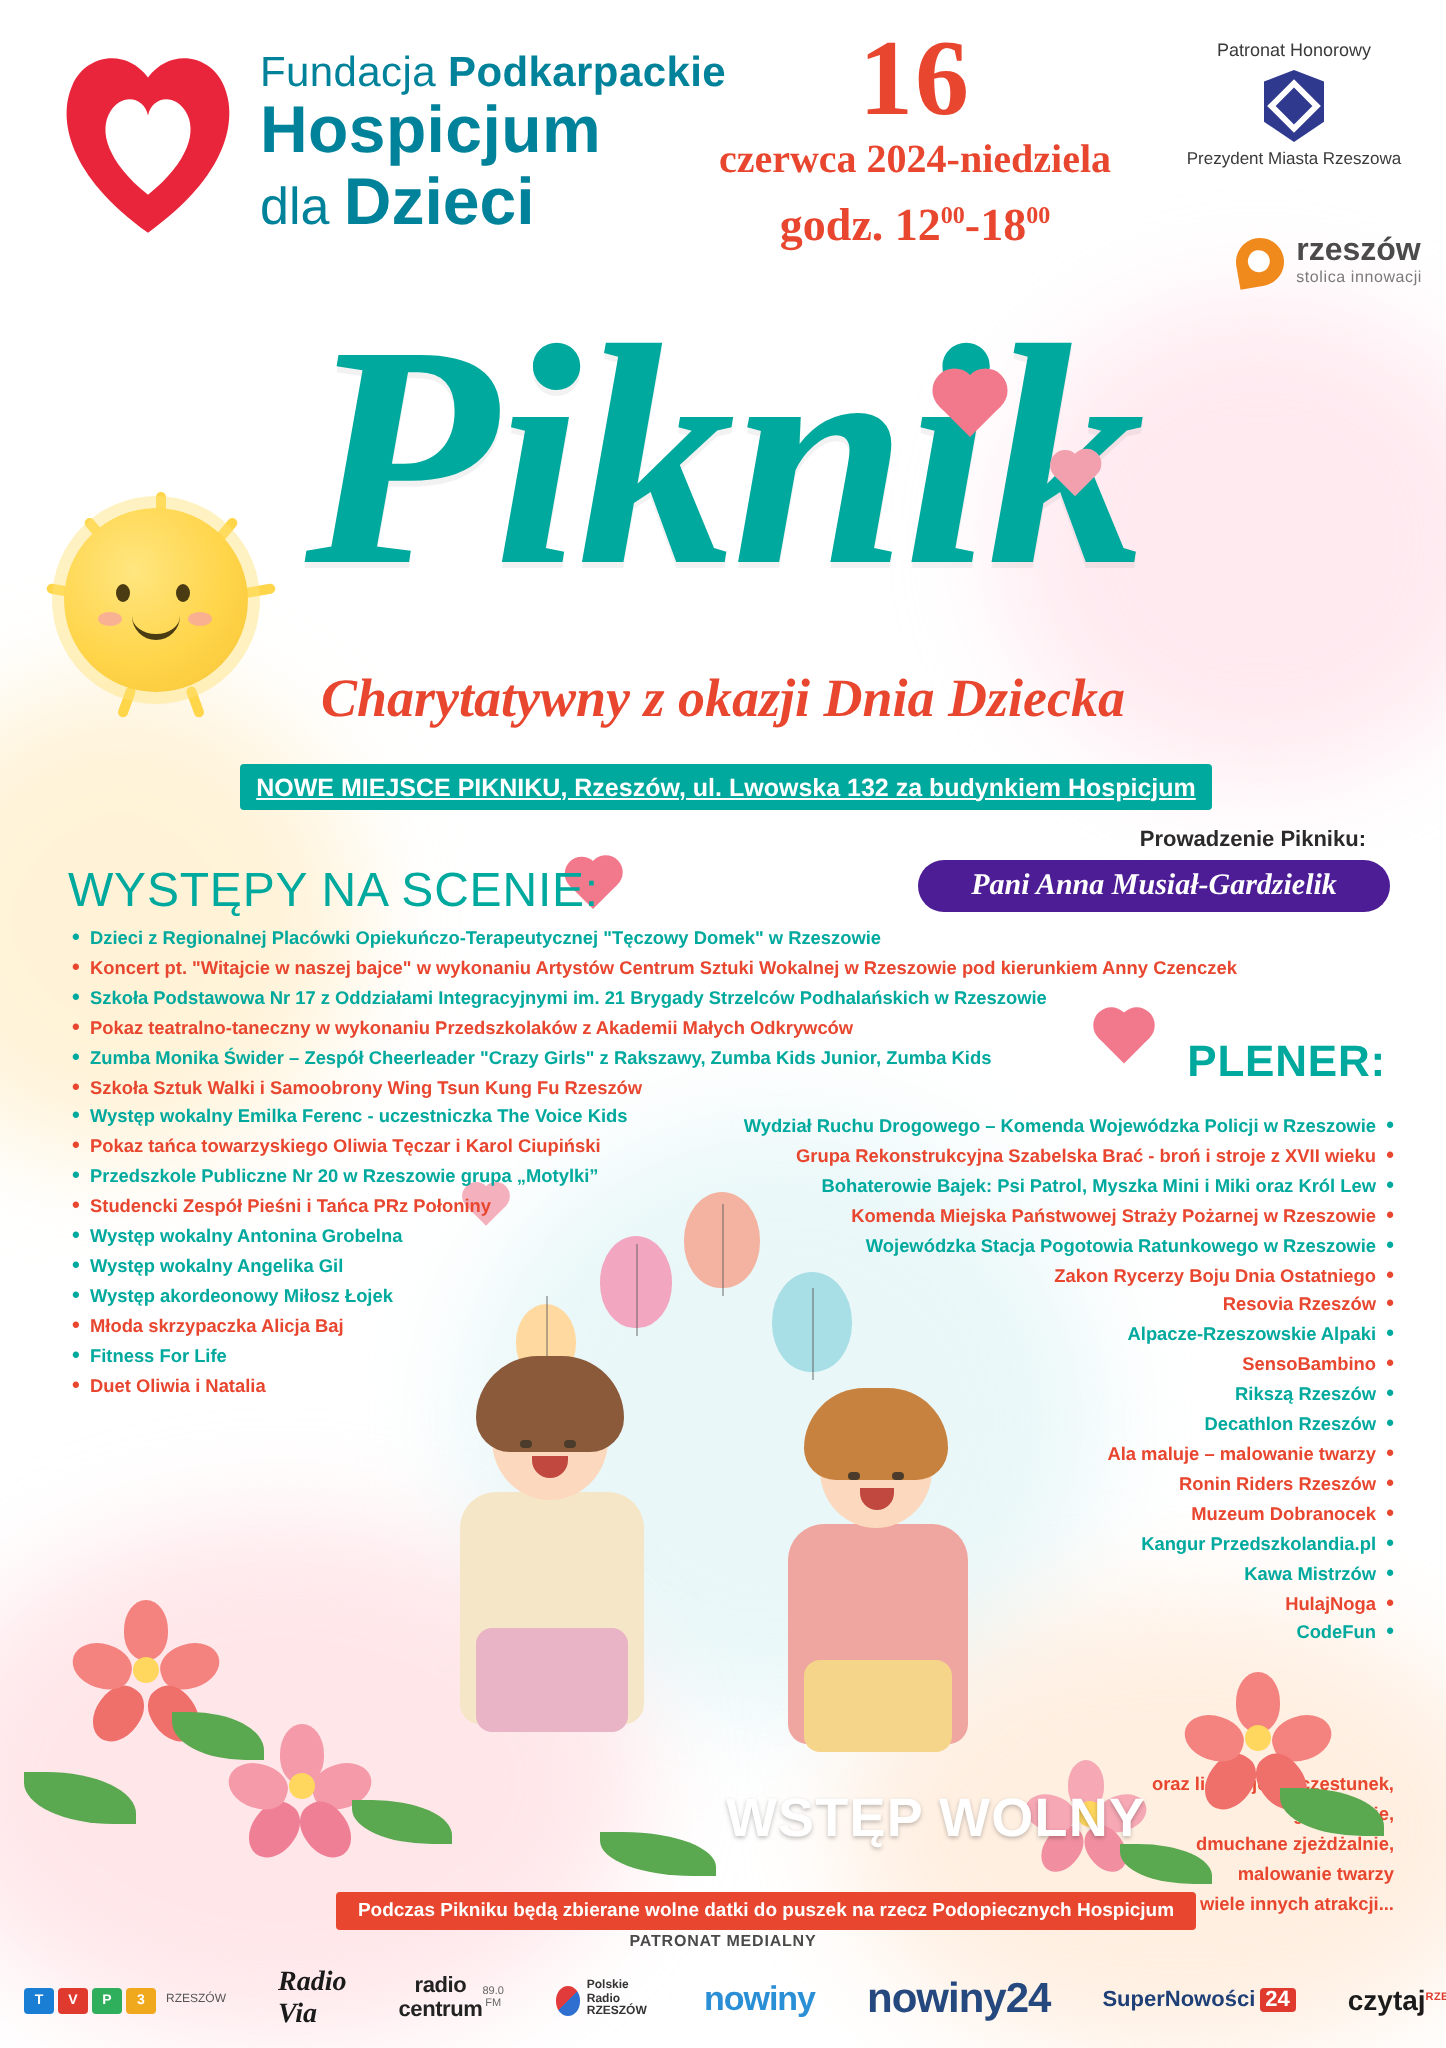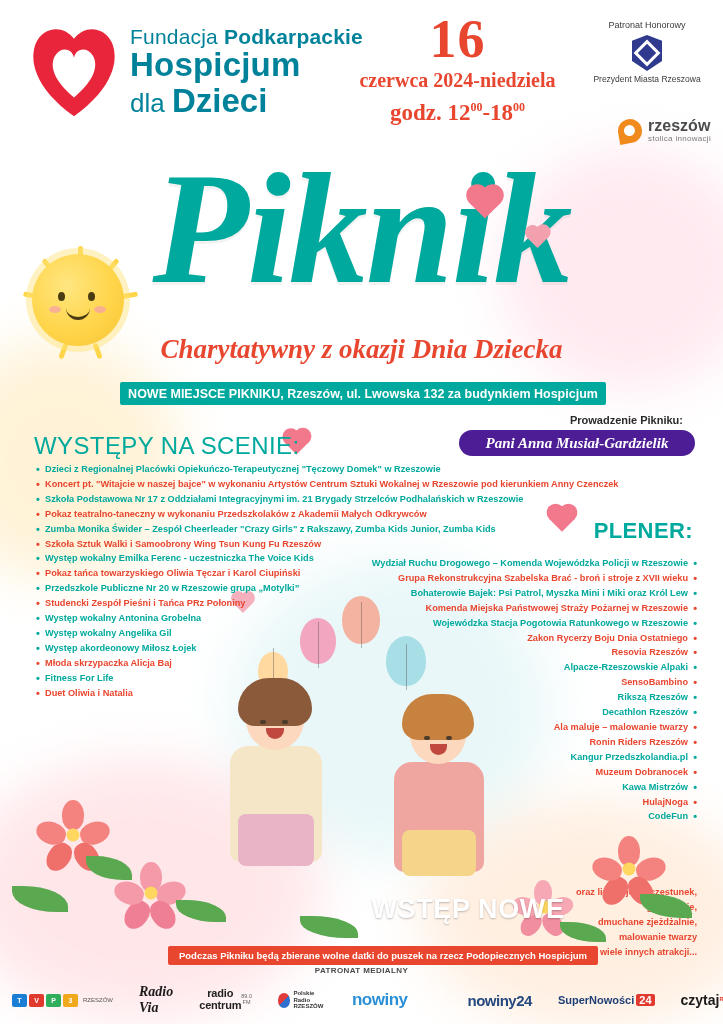--- a/index.html
+++ b/index.html
@@ -130,20 +130,21 @@
   .addr-bar {
     position: absolute;
     left: 120px; top: 382px;
     width: 486px; height: 23px;
     background: #00a99d;
     color: #ffffff;
     font-size: 12.5px;
     font-weight: 700;
     display: flex; align-items: center; justify-content: center;
     border-radius: 2px;
+    text-decoration: underline;
   }
 
   
   .host-label {
     position: absolute;
     right: 40px; top: 414px;
     font-size: 11px;
     color: #2a2a2a;
     font-weight: 700;
   }
@@ -342,21 +343,21 @@
   .sp-label { font-size: 6px; color: #555; text-align: center; line-height: 1.1; }
 
   .radio-via { font-family: "Liberation Serif", serif; font-style: italic; font-size: 14px; font-weight: 700; color: #1a1a1a; }
   .radio-centrum { text-align: center; line-height: 1.05; }
   .rc1 { font-size: 11px; font-weight: 800; color: #222; letter-spacing: -.2px; }
   .rc2 { font-size: 5.5px; color: #666; }
   .pol-rz { display: flex; align-items: center; gap: 3px; }
   .pol-mark { width: 15px; height: 15px; border-radius: 50%; background: linear-gradient(135deg,#e23b3b 50%,#2f6fd0 50%); }
   .pol-txt { font-size: 6px; line-height: 1.1; color: #333; font-weight: 700; }
   .nowiny { font-size: 17px; font-weight: 800; color: #2b8fd6; letter-spacing: -.5px; }
-  .nowiny24 { font-size: 15px; font-weight: 800; color: #25497e; letter-spacing: -.5px; margin-left: 34px; }
+  .nowiny24 { font-size: 21px; font-weight: 800; color: #25497e; letter-spacing: -.5px; }
   .supernowosci { display: flex; align-items: center; }
   .sn-b { font-size: 11px; font-weight: 700; color: #1f3f77; }
   .sn-24 { background: #e03a2f; color: #fff; font-size: 11px; font-weight: 800; padding: 0 3px; border-radius: 2px; margin-left: 2px; }
   .czytaj { text-align: center; line-height: 1.05; }
   .cz1 { font-size: 14px; font-weight: 800; color: #1b1b1b; }
   .cz2 { font-size: 5.5px; color: #e03a2f; font-weight: 700; letter-spacing: .2px; }
 </style>
 </head>
 <body>
 
@@ -460,22 +461,22 @@
       <li style="color: rgb(232, 70, 47);">Komenda Miejska Państwowej Straży Pożarnej w Rzeszowie</li>
       <li style="color: rgb(0, 169, 157);">Wojewódzka Stacja Pogotowia Ratunkowego w Rzeszowie</li>
       <li style="color: rgb(232, 70, 47);">Zakon Rycerzy Boju Dnia Ostatniego</li>
       <li style="color: rgb(232, 70, 47);">Resovia Rzeszów</li>
       <li style="color: rgb(0, 169, 157);">Alpacze-Rzeszowskie Alpaki</li>
       <li style="color: rgb(232, 70, 47);">SensoBambino</li>
       <li style="color: rgb(0, 169, 157);">Rikszą Rzeszów</li>
       <li style="color: rgb(0, 169, 157);">Decathlon Rzeszów</li>
       <li style="color: rgb(232, 70, 47);">Ala maluje – malowanie twarzy</li>
       <li style="color: rgb(232, 70, 47);">Ronin Riders Rzeszów</li>
+      <li style="color: rgb(232, 70, 47);">Muzeum Dobranocek</li>
       <li style="color: rgb(0, 169, 157);">Kangur Przedszkolandia.pl</li>
-      <li style="color: rgb(232, 70, 47);">Muzeum Dobranocek</li>
       <li style="color: rgb(0, 169, 157);">Kawa Mistrzów</li>
       <li style="color: rgb(232, 70, 47);">HulajNoga</li>
       <li style="color: rgb(0, 169, 157);">CodeFun</li>
     </ul>
   <div class="plener-tail">
       <div>oraz licytacje, poczęstunek,</div>
       <div>grillowanie,</div>
       <div>dmuchane zjeżdżalnie,</div>
       <div>malowanie twarzy</div>
       <div>i wiele innych atrakcji...</div>
@@ -539,21 +540,21 @@
     <div class="core"></div>
   </div>
 
   <div class="leaf" style="left:86px;top:856px;width:46px;height:24px;"></div>
   <div class="leaf" style="left:12px;top:886px;width:56px;height:26px;"></div>
   <div class="leaf" style="left:176px;top:900px;width:50px;height:22px;"></div>
   <div class="leaf" style="left:640px;top:894px;width:52px;height:24px;"></div>
   <div class="leaf" style="left:560px;top:922px;width:46px;height:20px;"></div>
   <div class="leaf" style="left:300px;top:916px;width:58px;height:22px;"></div>
 
-  <div class="wstep">WSTĘP NOWE</div>
+  <div class="wstep">WSTĘP WOLNY</div>
   <div class="donate-bar">Podczas Pikniku będą zbierane wolne datki do puszek na rzecz Podopiecznych Hospicjum</div>
   <div class="patronat-medialny">PATRONAT MEDIALNY</div>
 
   <div class="sponsors">
     <div class="sp sp-tvp">
       <div class="tvp-box" style="background:#1a7fd4;">T</div>
       <div class="tvp-box" style="background:#e03a2f;">V</div>
       <div class="tvp-box" style="background:#2fae5c;">P</div>
       <div class="tvp-box" style="background:#f0a81d;">3</div>
       <div class="sp-label" style="margin-left:3px;">RZESZÓW</div>

